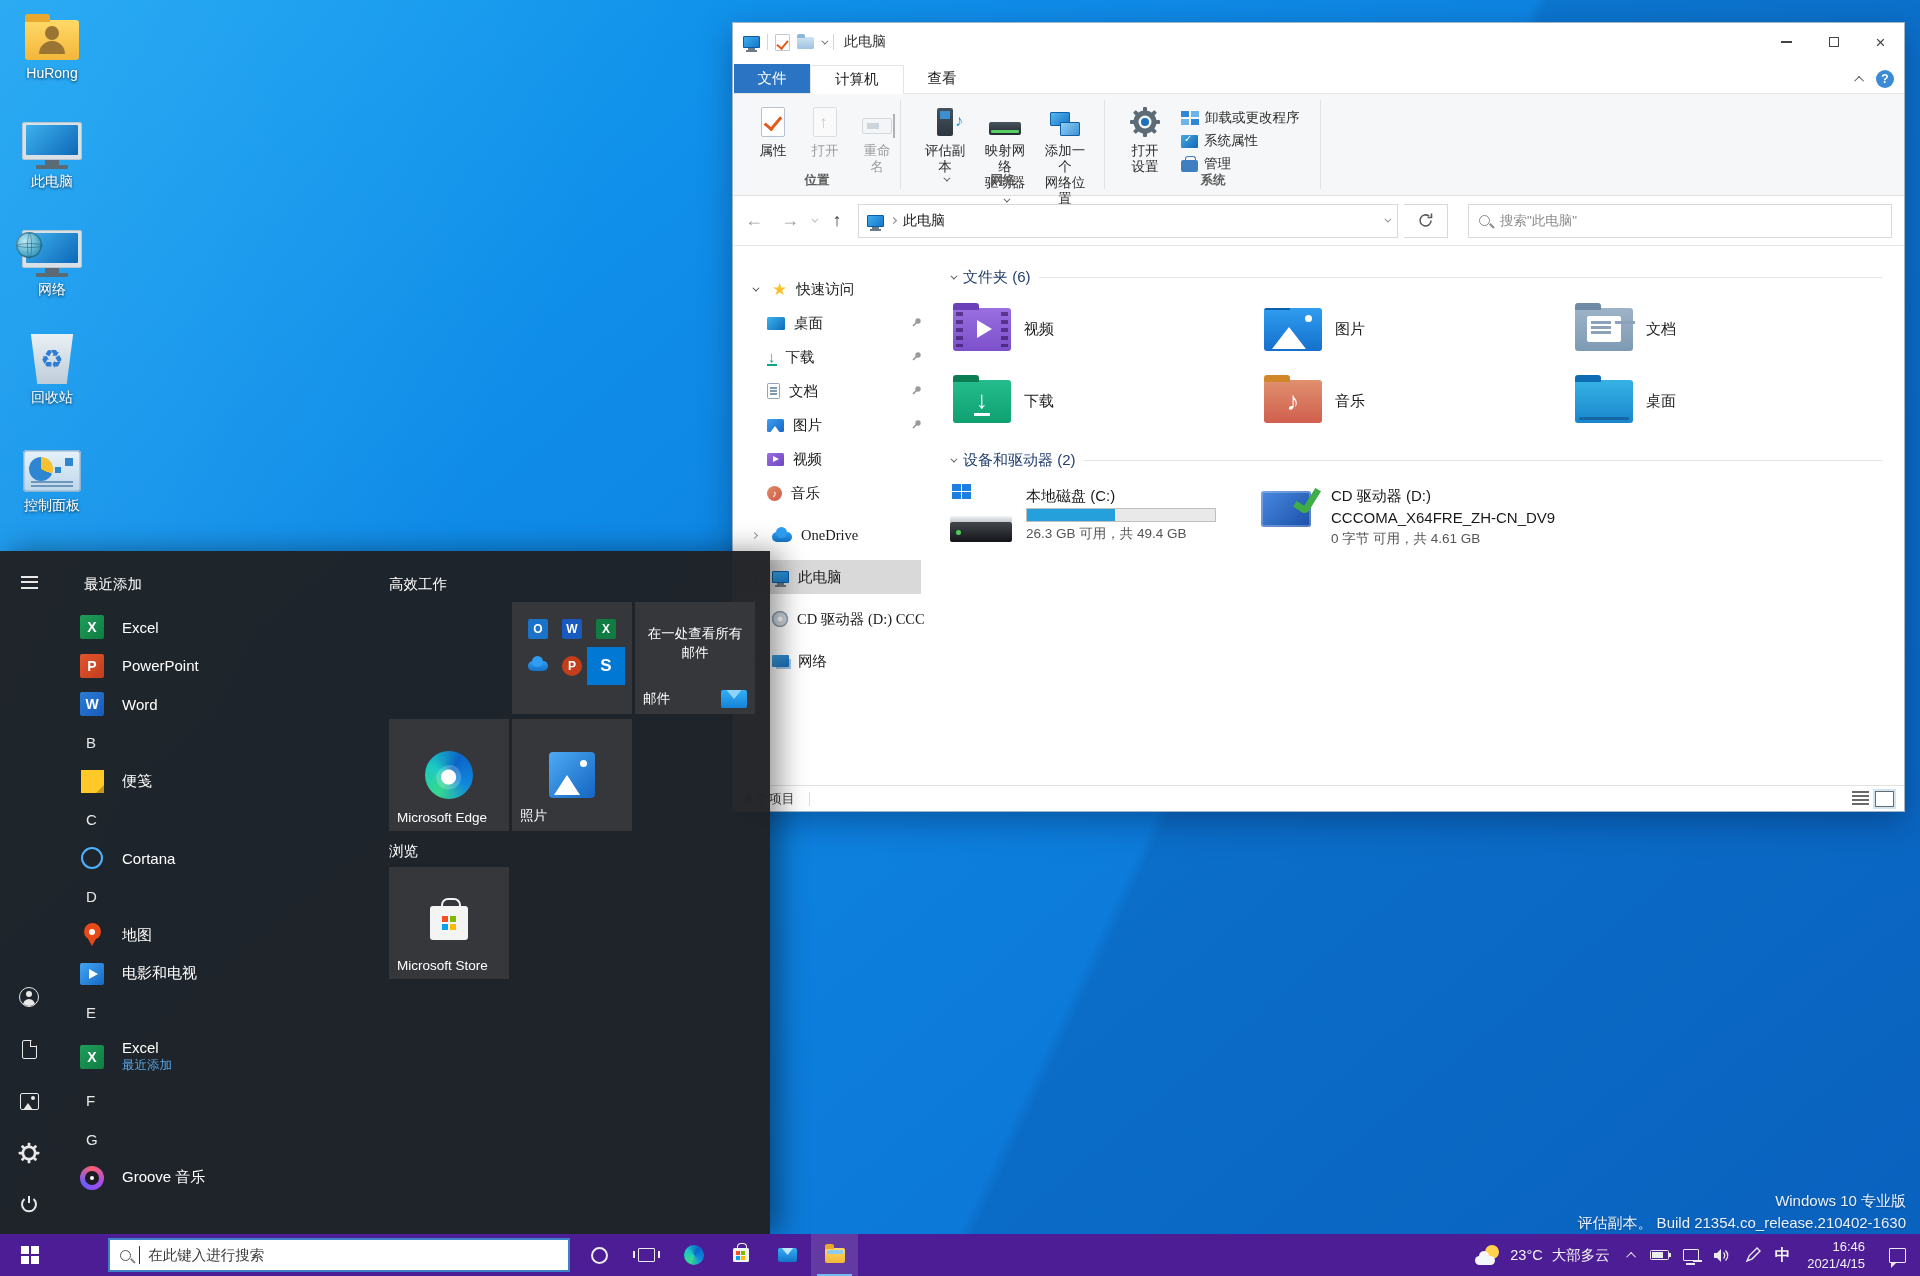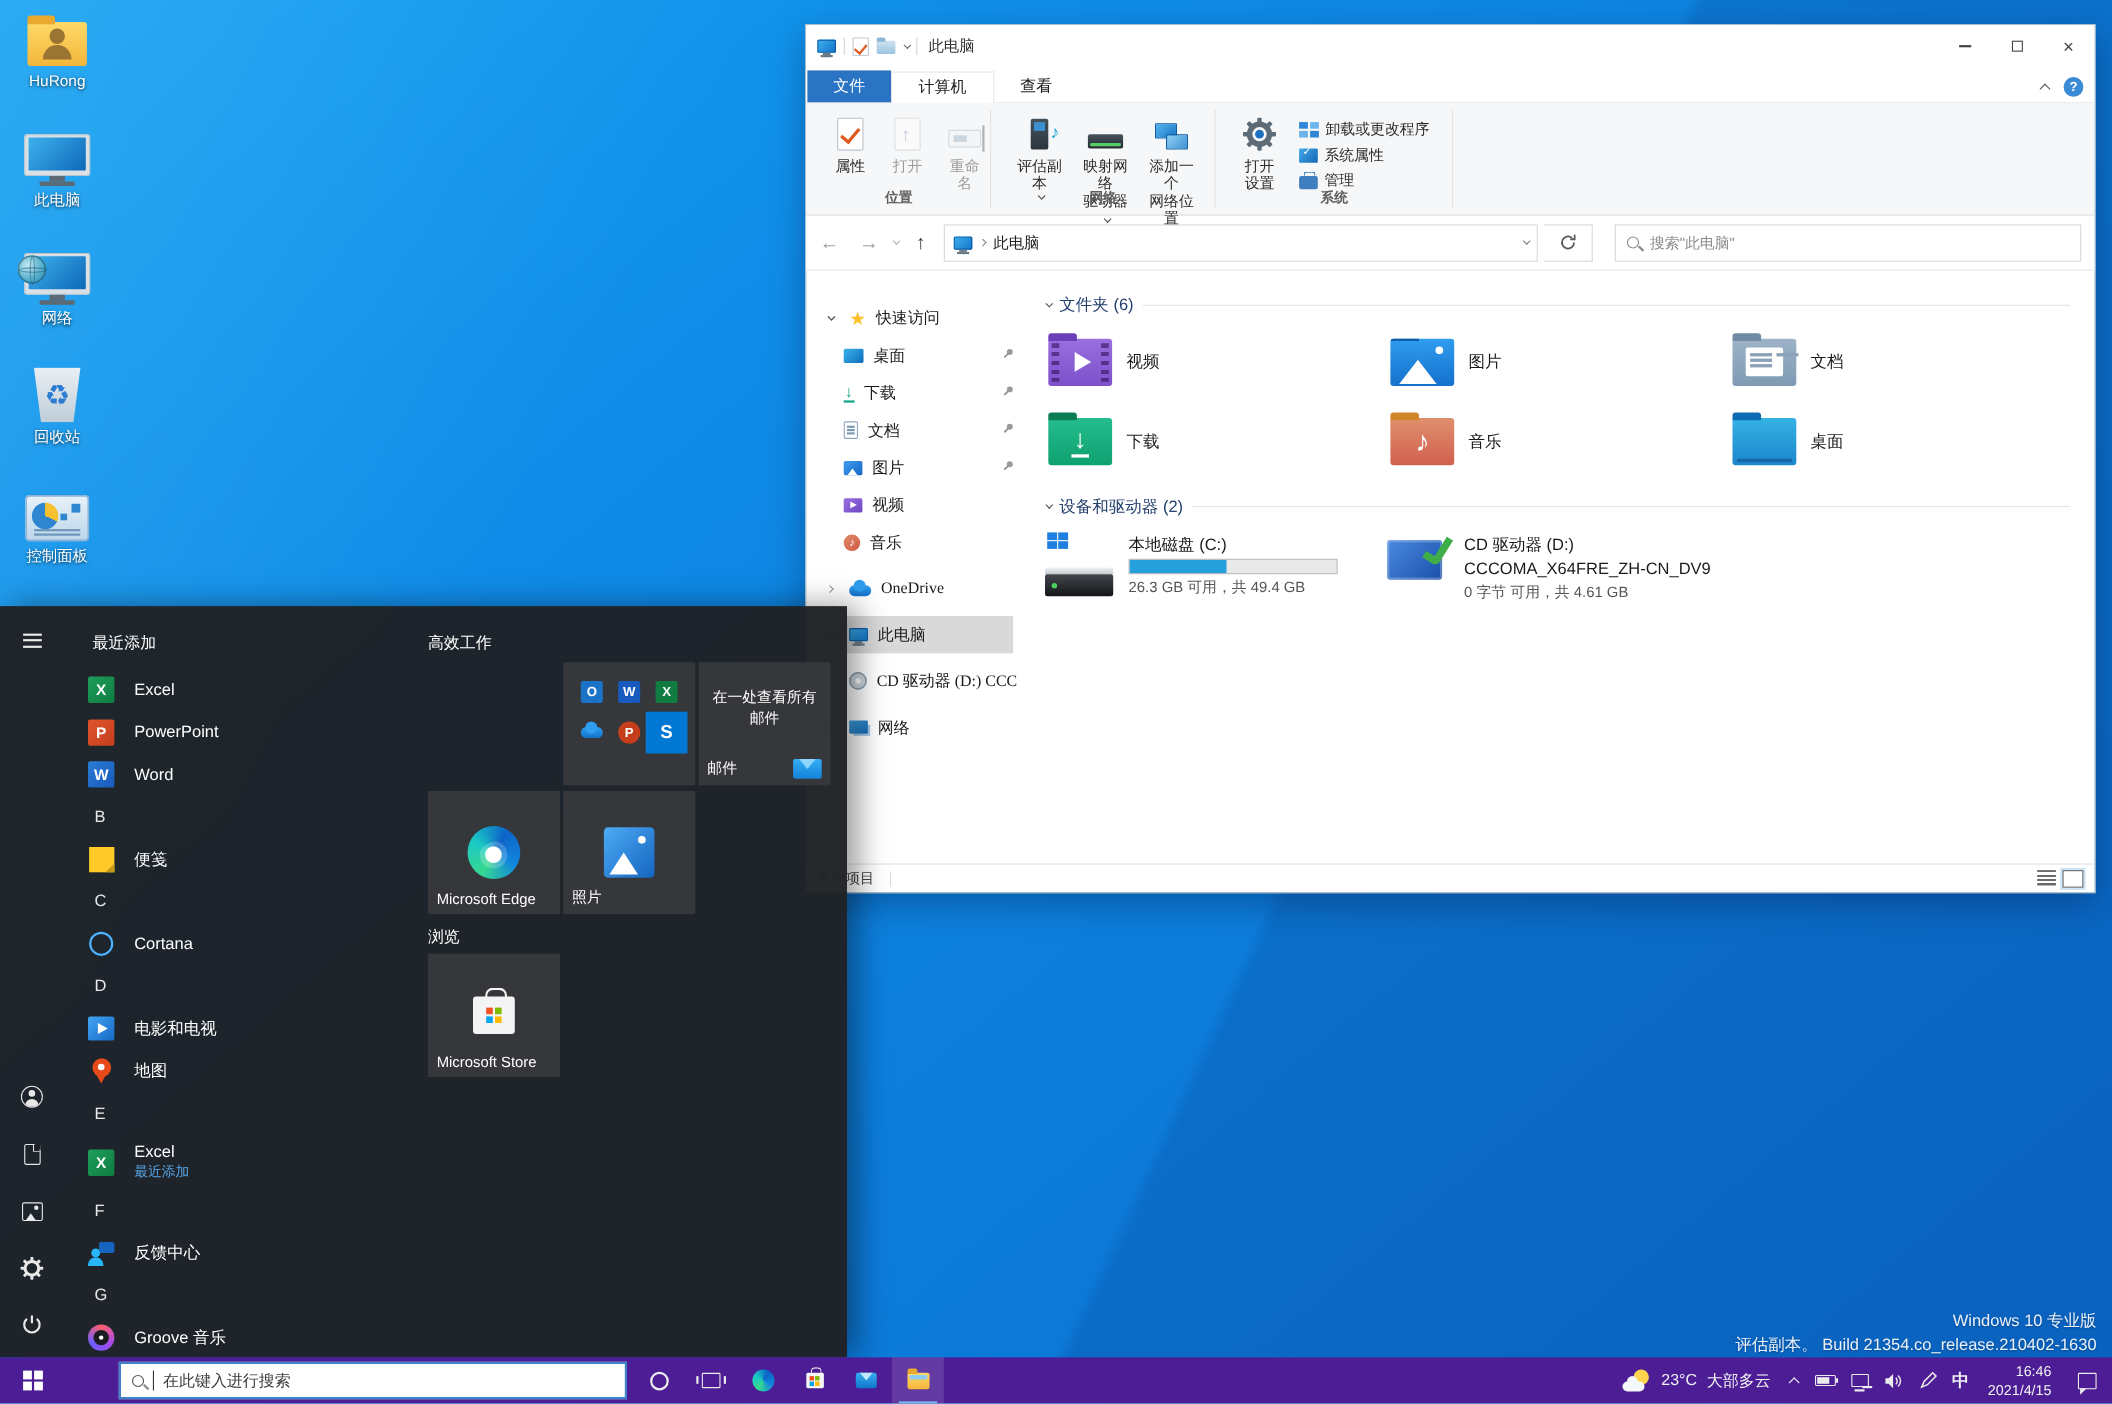--- a/index.html
+++ b/index.html
@@ -778,51 +778,41 @@
     <div class="al-letter">C</div>
     <div class="al-row">
       <span class="al-ic">
           <span class="app-cortana"></span>
         </span>
       <span class="al-name">Cortana</span>
     </div>
     <div class="al-letter">D</div>
     <div class="al-row">
       <span class="al-ic">
-          <span class="app-movies"></span>
-        </span>
-      <span class="al-name">电影和电视</span>
+          <span class="app-map"></span>
+        </span>
+      <span class="al-name">地图</span>
     </div>
     <div class="al-row">
       <span class="al-ic">
-          <span class="app-map"></span>
-        </span>
-      <span class="al-name">地图</span>
+          <span class="app-movies"></span>
+        </span>
+      <span class="al-name">电影和电视</span>
     </div>
     <div class="al-letter">E</div>
     <div class="al-row two">
       <span class="al-ic">
           <span class="sq-app app-excel">X</span>
         </span>
       <span style="display:flex;flex-direction:column;">
         <span class="al-name">Excel</span>
         <span class="al-sub">最近添加</span>
       </span>
     </div>
     <div class="al-letter">F</div>
-    <div class="al-row">
-      <span class="al-ic">
-          <span class="app-feedback">
-            <span class="bub"></span>
-            <span class="head"></span>
-            <span class="bodyp"></span>
-          </span>
-        </span>
-      <span class="al-name">反馈中心</span>
-    </div>
     <div class="al-letter">G</div>
     <div class="al-row">
       <span class="al-ic">
           <span class="app-groove"></span>
         </span>
       <span class="al-name">Groove 音乐</span>
     </div>
 
   </div>
 

